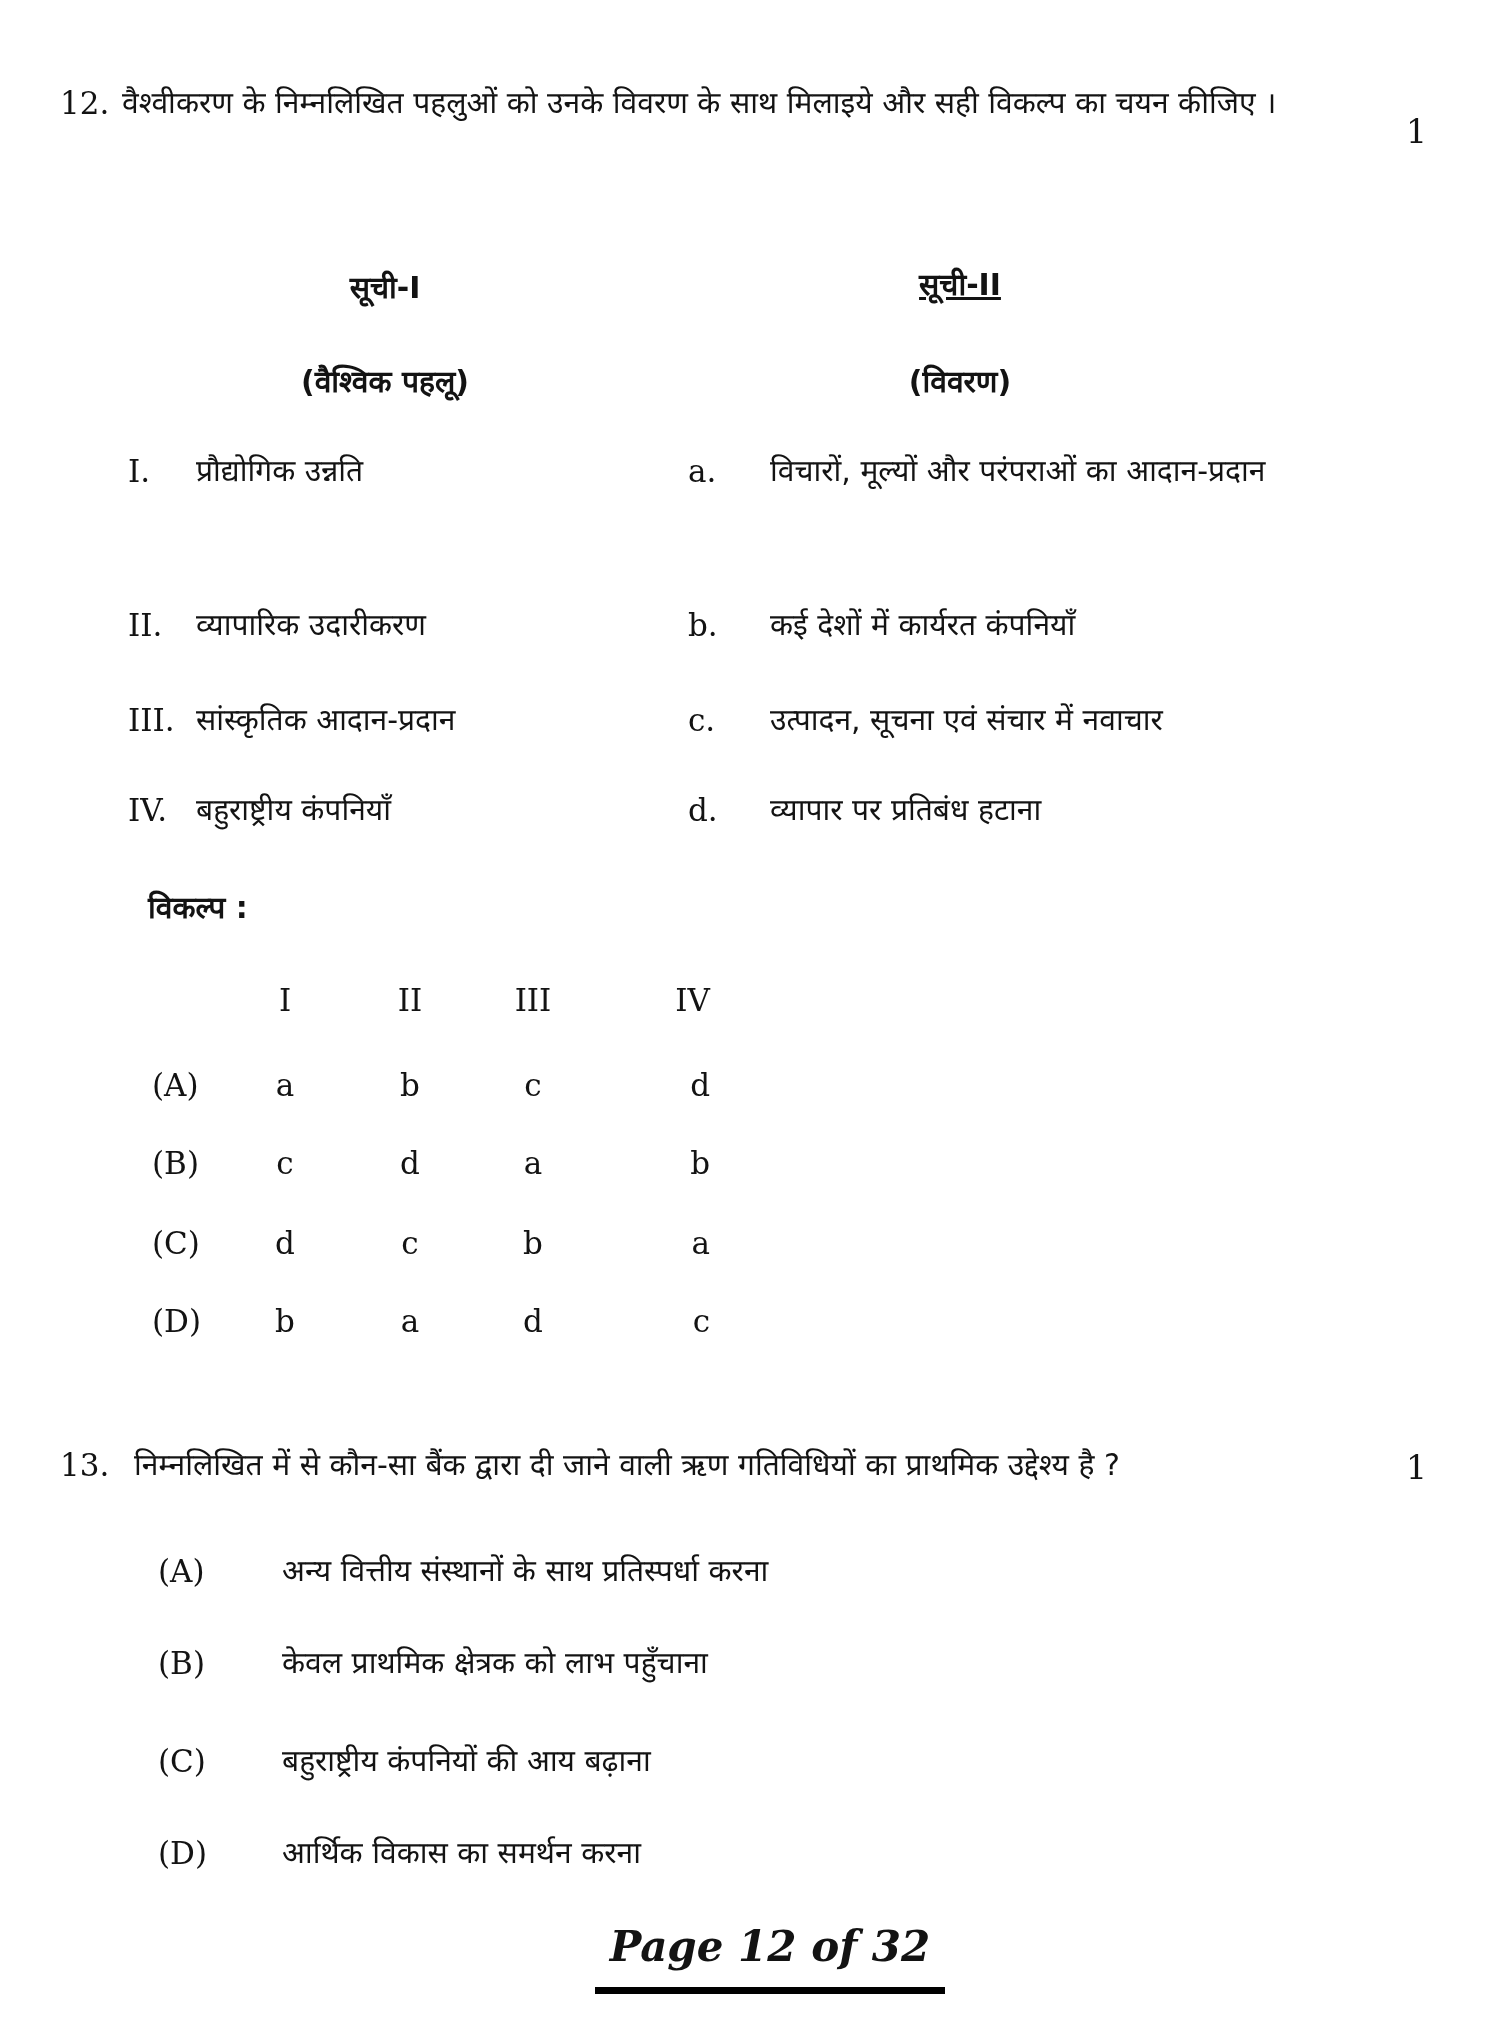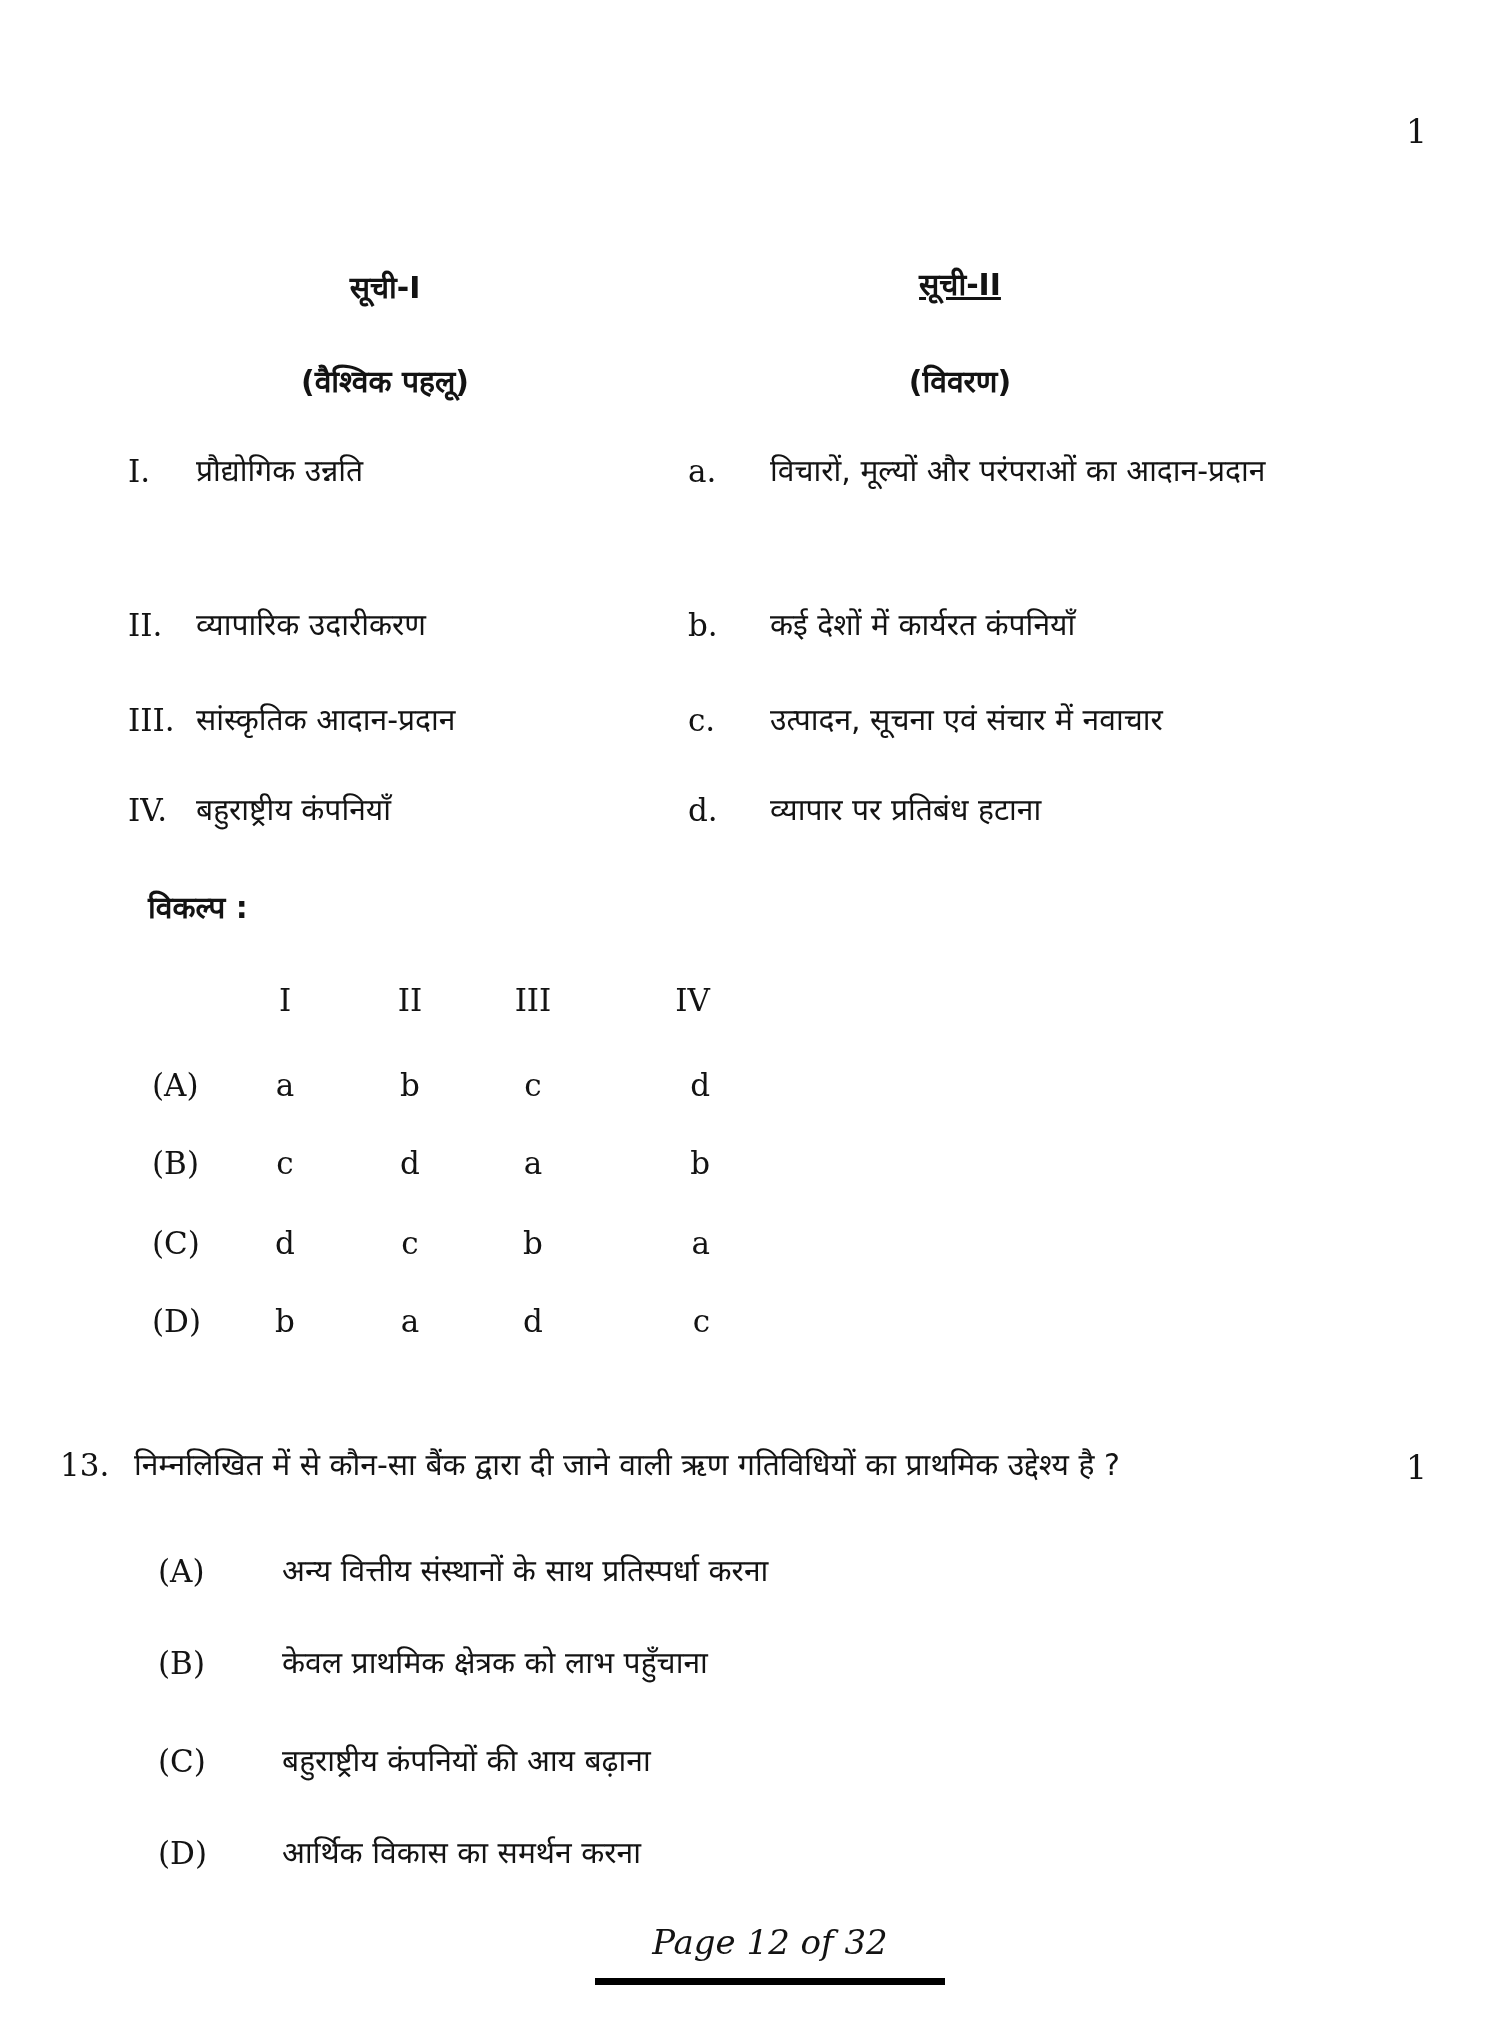--- a/index.html
+++ b/index.html
@@ -41,31 +41,35 @@
   .oserif{font-family:"DejaVu Serif","Liberation Serif",serif;font-size:31px;}
 
   
   .q13opt .ol{position:absolute;left:158px;font-family:"DejaVu Serif","Liberation Serif",serif;font-size:31px;line-height:78px;}
   .q13opt .ot{position:absolute;left:238px;width:1050px;line-height:78px;margin-left:44px;}
 
   
   .footer-code{font-weight:700;font-size:33px;letter-spacing:1px;}
   .footer-page{
     font-family:"DejaVu Serif","Liberation Serif",serif;
-    font-style:italic;font-weight:400;font-size:34px;
+    font-style:italic;font-weight:700;font-size:42px;
     text-align:center;
     border-bottom:7px solid #000;
     padding:0 10px 16px 10px;
   }
 </style>
 </head>
 <body>
 
 <div class="sheet">
 
+  <div class="abs q" style="top:58px;left:60px;width:1290px;">
+    <div class="qnum">12.</div>
+    <div class="qtext" style="width:1250px;">वैश्वीकरण के निम्नलिखित पहलुओं को उनके विवरण के साथ मिलाइये और सही विकल्प का चयन कीजिए ।</div>
+  </div>
   <div class="abs mark" style="top:112px;left:1406px;">1</div>
 
   <div class="abs listhead" style="top:266px;left:245px;width:280px;">सूची-I</div>
   <div class="abs listhead" style="top:263px;left:790px;width:340px;text-decoration:underline;">सूची-II</div>
   <div class="abs listhead" style="top:360px;left:230px;width:310px;">(वैश्विक पहलू)</div>
   <div class="abs listhead" style="top:360px;left:800px;width:320px;">(विवरण)</div>
 
   <div class="abs mrow" style="top:432px;left:0;width:1505px;">
     <span class="rn">I.</span>
     <span class="lt">प्रौद्योगिक उन्नति</span>

